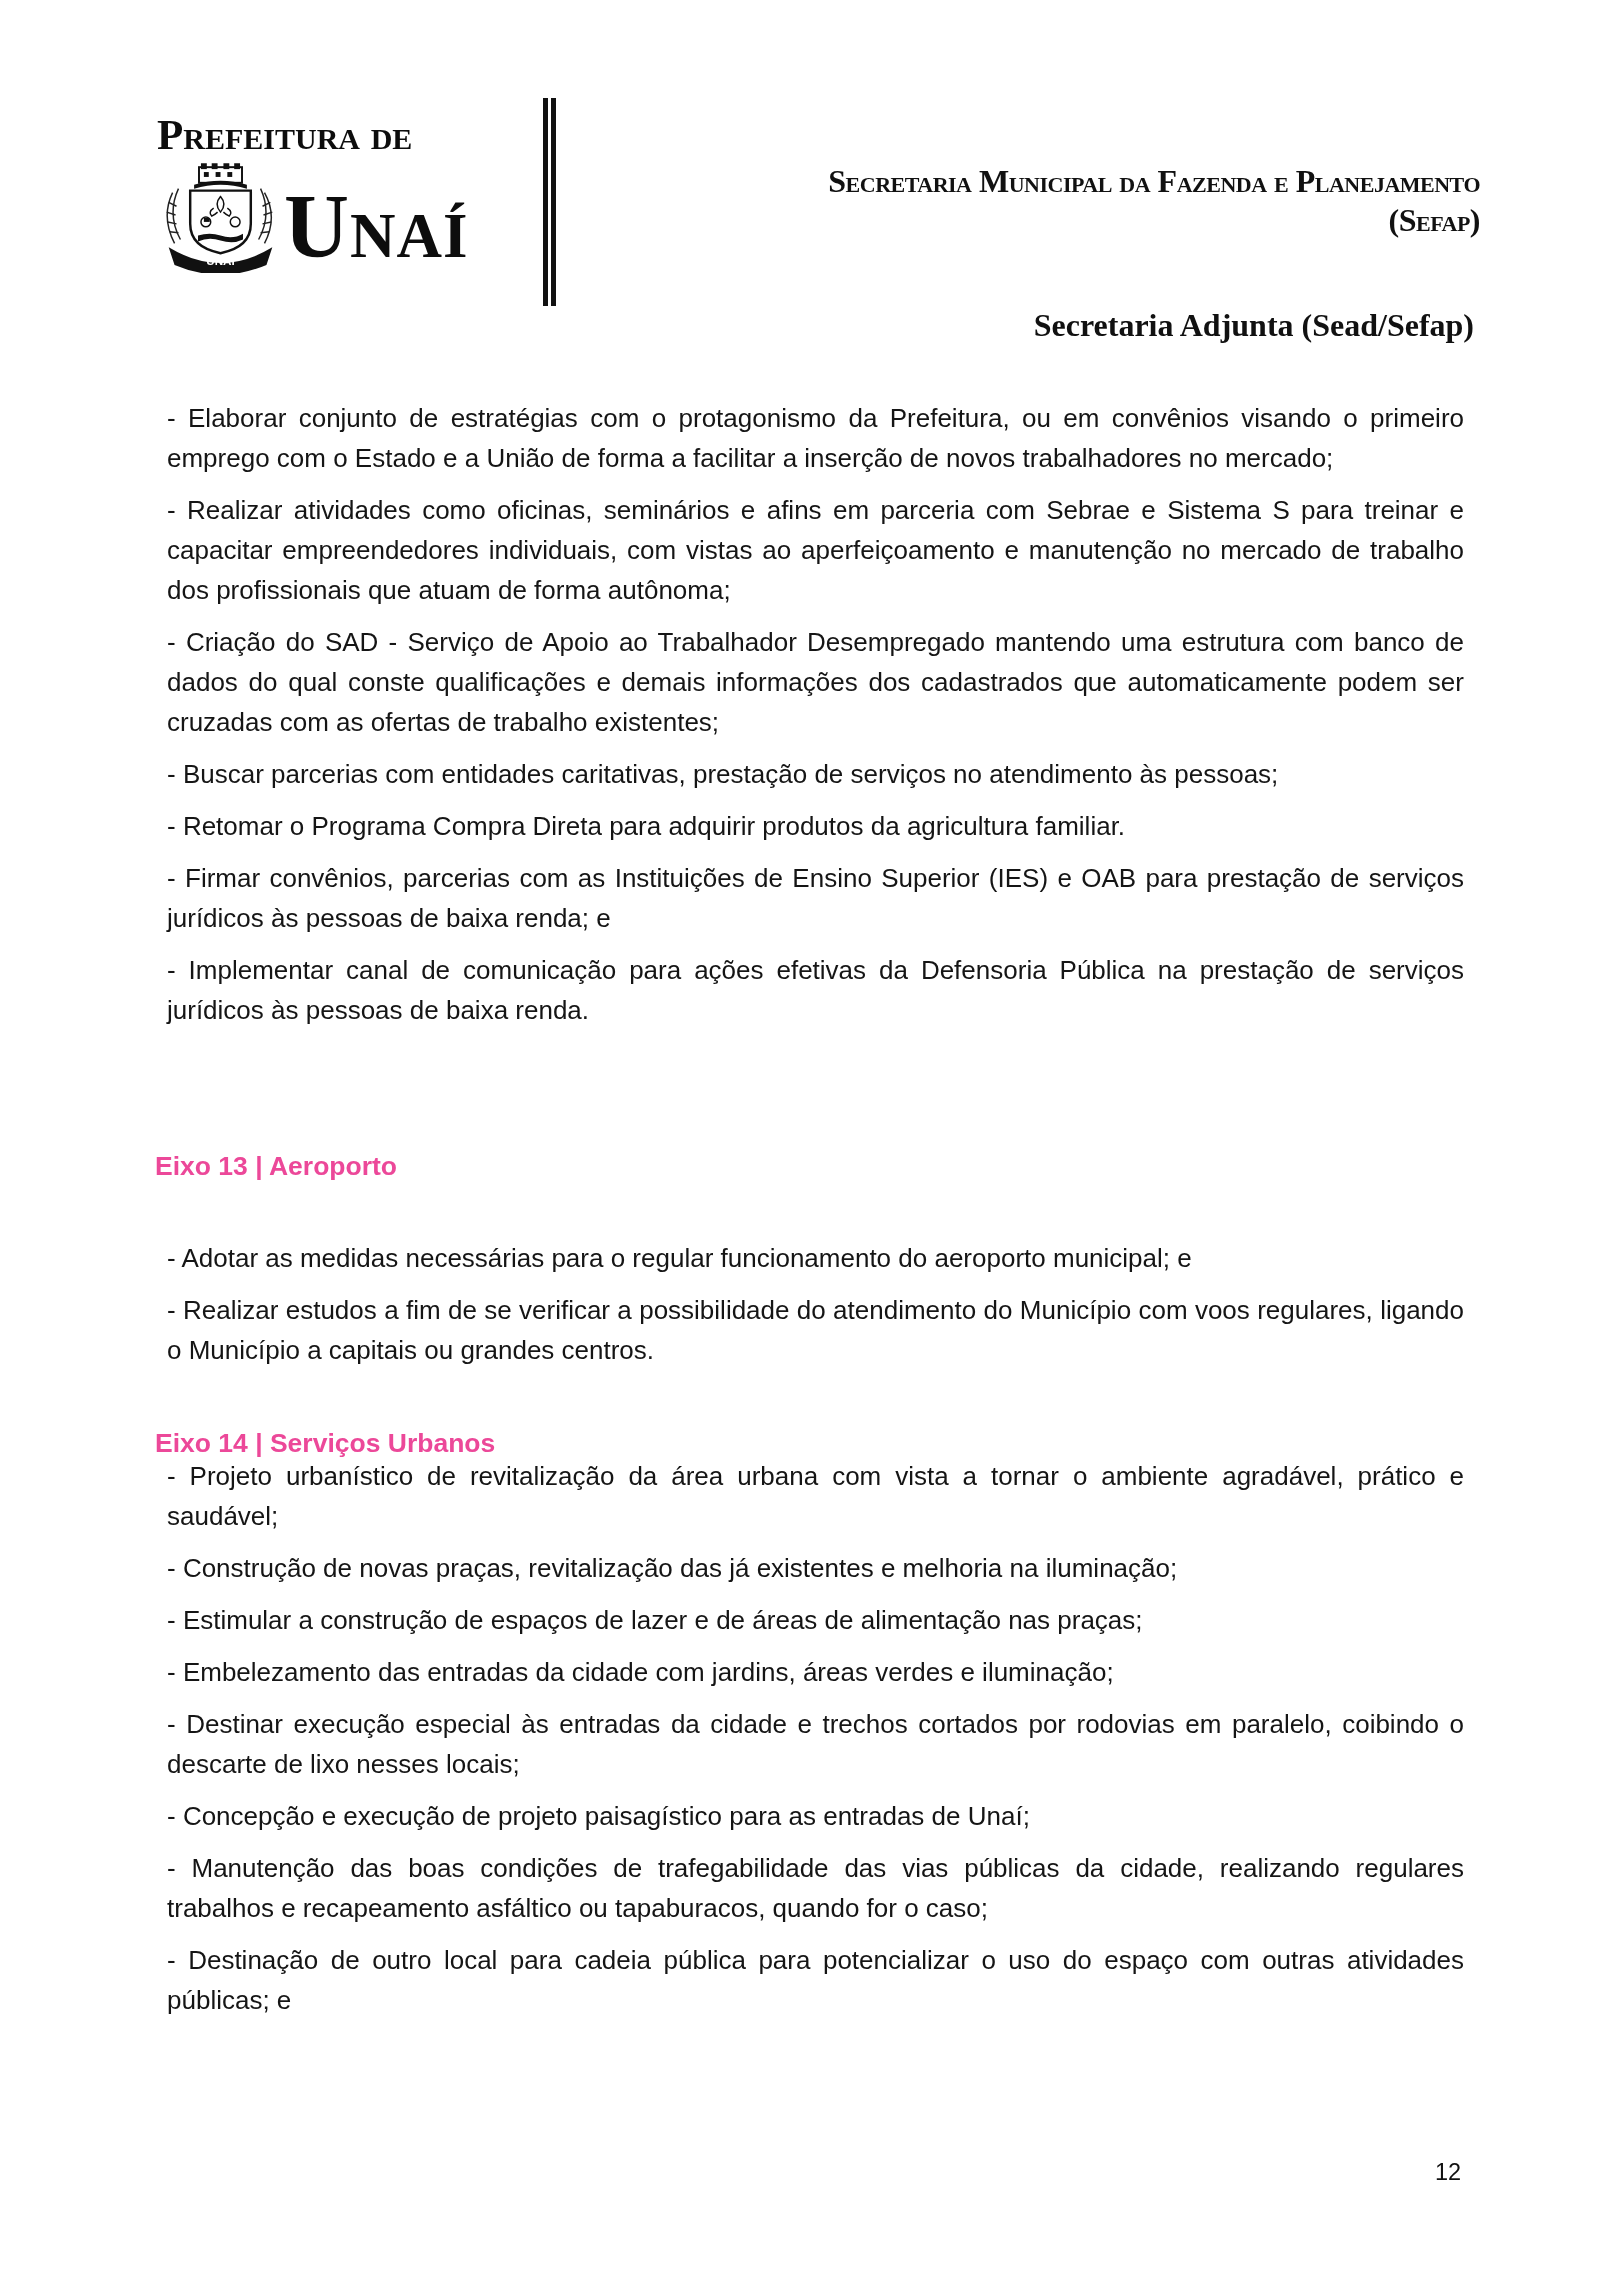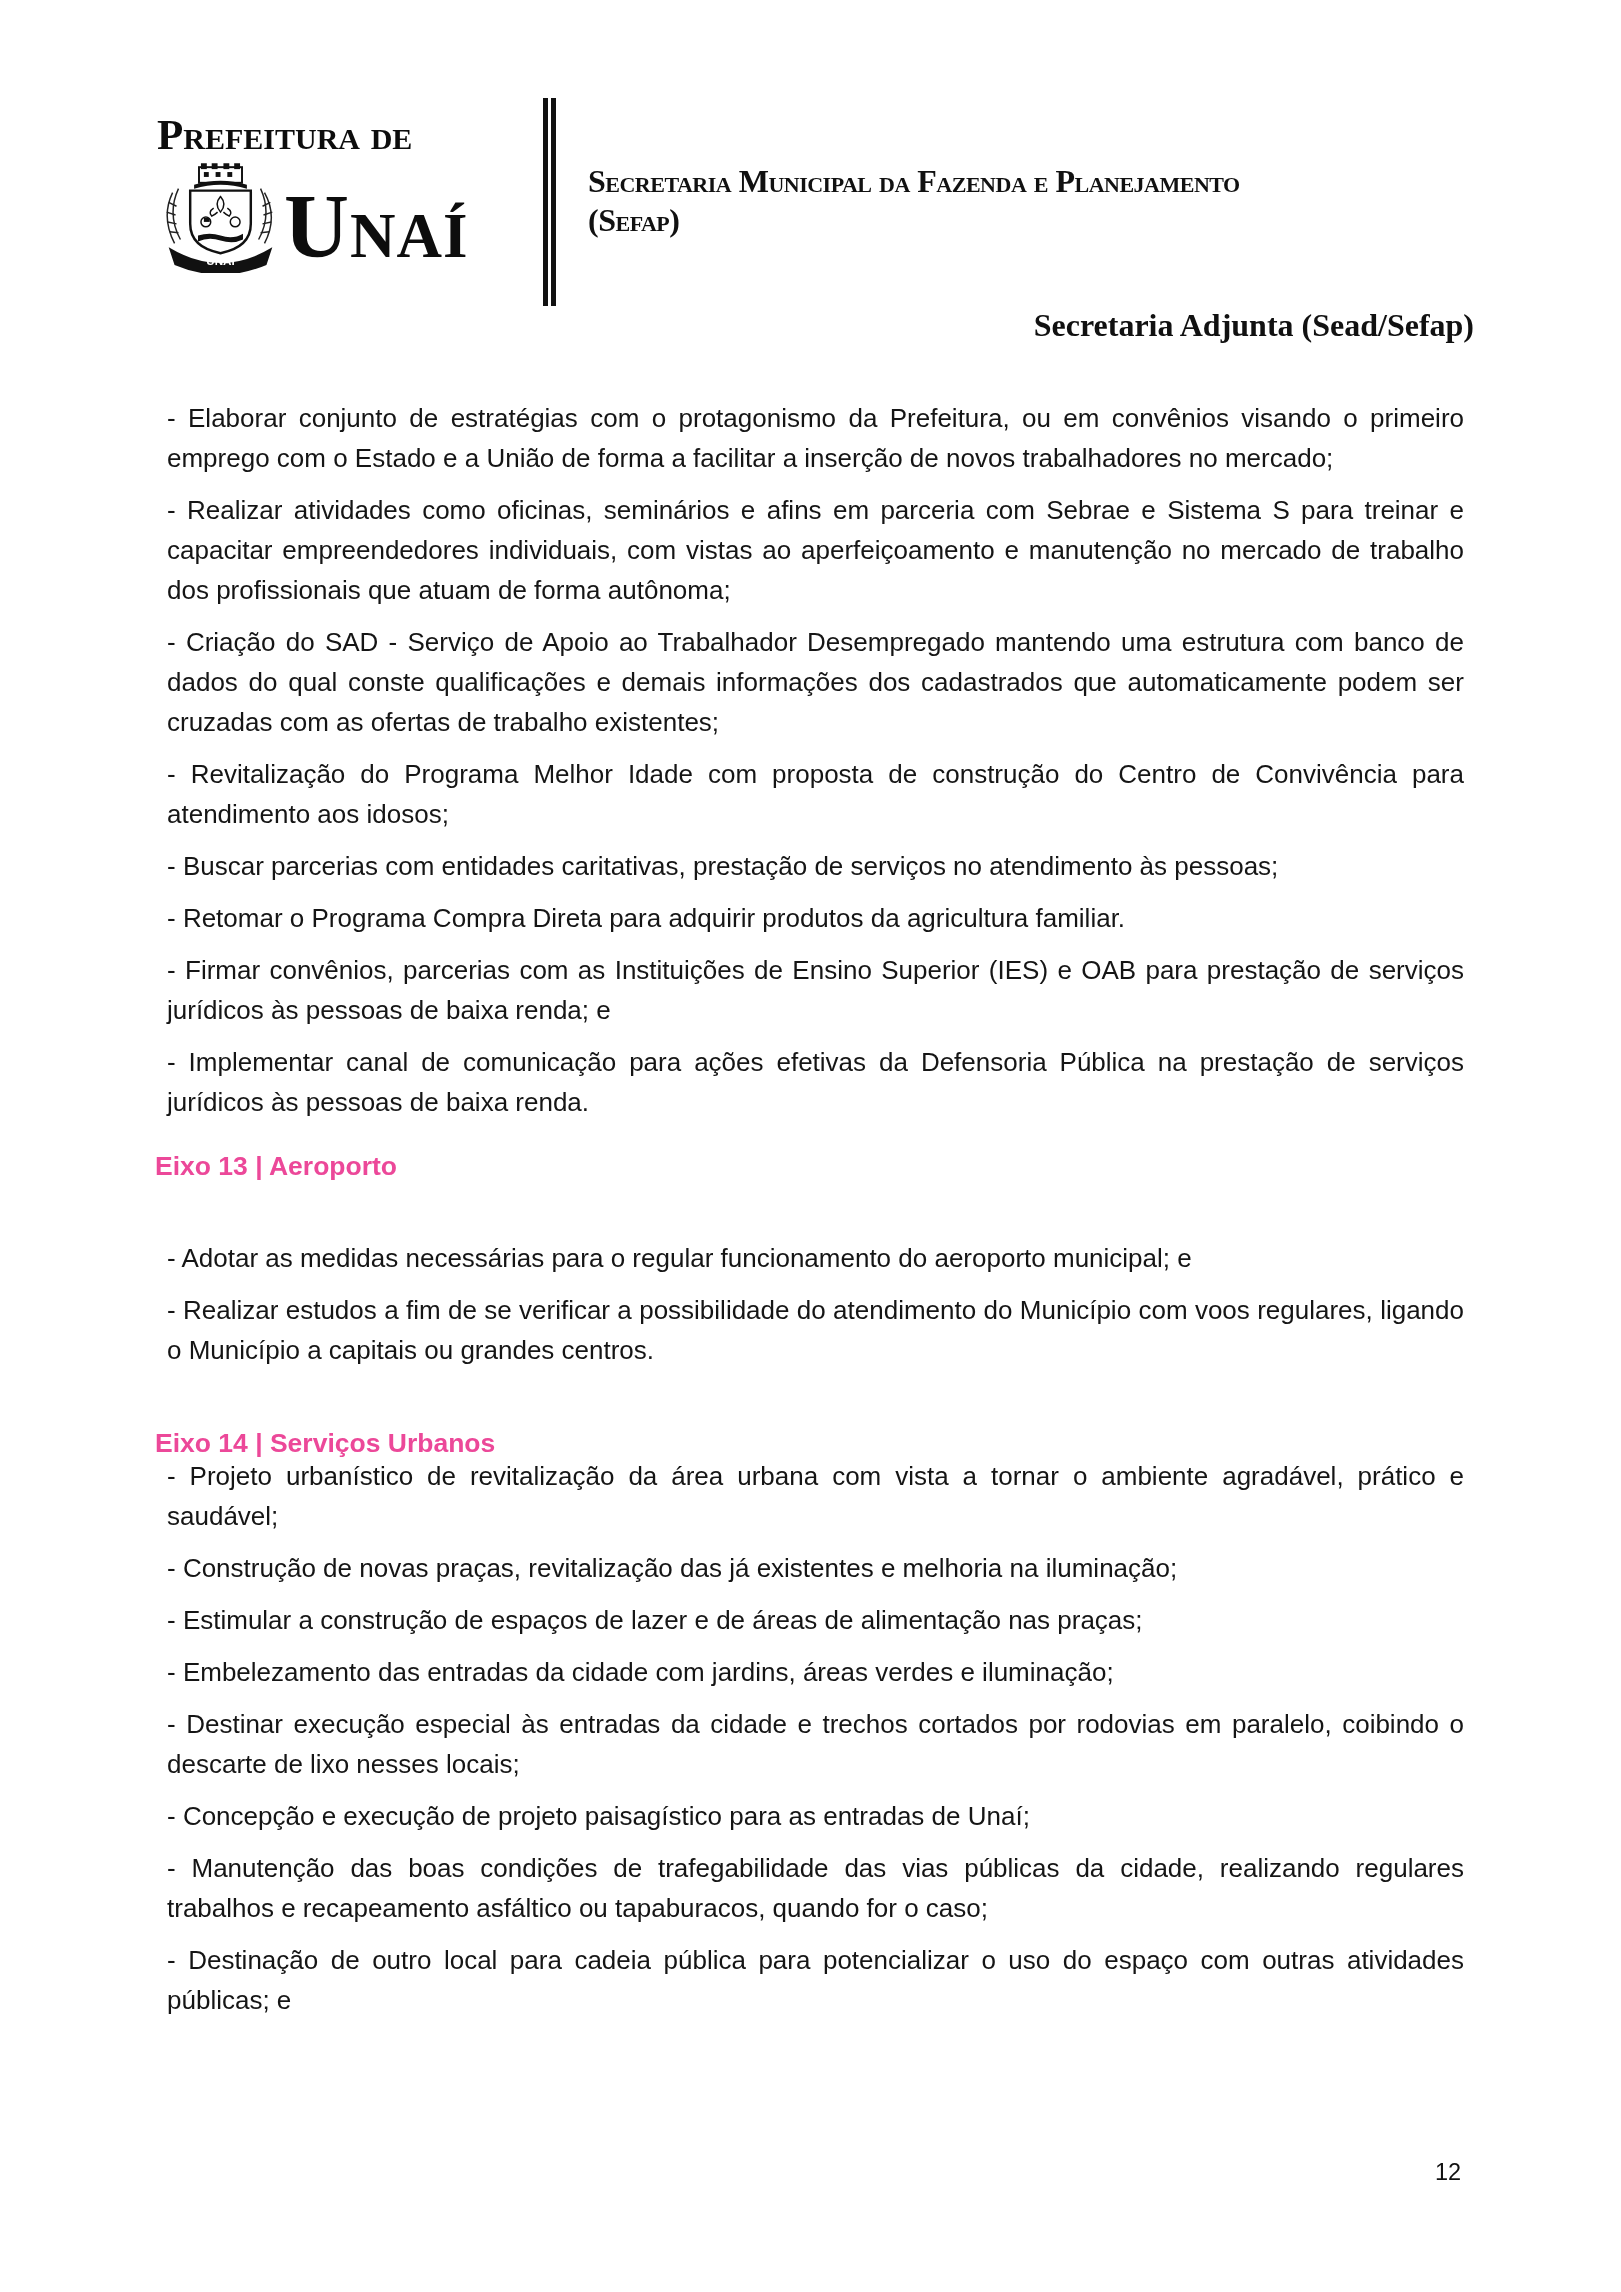--- a/index.html
+++ b/index.html
@@ -20,21 +20,21 @@
     font-size: 90px; line-height: 90px; font-variant: small-caps; color: #0d0d0d; white-space: nowrap;
     letter-spacing: 1px;
   }
   .vline { position: absolute; top: 98px; width: 4.9px; height: 208px; background: #111; }
   .vline.l1 { left: 543px; }
   .vline.l2 { left: 551px; }
 
   .sec-title {
     position: absolute; left: 588px; width: 892px; top: 162px;
     font-family: "Liberation Serif", serif; font-weight: bold;
-    font-size: 32px; line-height: 39px; text-align: left; font-variant: small-caps;
+    font-size: 32px; line-height: 39px; text-align: right; font-variant: small-caps;
     color: #111; letter-spacing: -0.5px;
   }
   .sec-sub {
     position: absolute; right: 147px; top: 306px;
     font-family: "Liberation Serif", serif; font-weight: bold;
     font-size: 32px; line-height: 39px; color: #111; white-space: nowrap; margin-left: 48px;
   }
 
   
   .block {
@@ -97,21 +97,20 @@
   <div class="sec-title">
     <div>Secretaria Municipal da Fazenda e Planejamento</div>
     <div>(Sefap)</div>
   </div>
   <div class="sec-sub">Secretaria Adjunta (Sead/Sefap)</div>
 
   <div class="block" style="top:386px;">
     <p>- Elaborar conjunto de estratégias com o protagonismo da Prefeitura, ou em convênios visando o primeiro emprego com o Estado e a União de forma a facilitar a inserção de novos trabalhadores no mercado;</p>
     <p>- Realizar atividades como oficinas, seminários e afins em parceria com Sebrae e Sistema S para treinar e capacitar empreendedores individuais, com vistas ao aperfeiçoamento e manutenção no mercado de trabalho dos profissionais que atuam de forma autônoma;</p>
     <p>- Criação do SAD - Serviço de Apoio ao Trabalhador Desempregado mantendo uma estrutura com banco de dados do qual conste qualificações e demais informações dos cadastrados que automaticamente podem ser cruzadas com as ofertas de trabalho existentes;</p>
-    <p>- Revitalização do Programa Melhor Idade com proposta de construção do Centro de Convivência para atendimento aos idosos;</p>
     <p>- Buscar parcerias com entidades caritativas, prestação de serviços no atendimento às pessoas;</p>
     <p>- Retomar o Programa Compra Direta para adquirir produtos da agricultura familiar.</p>
     <p>- Firmar convênios, parcerias com as Instituições de Ensino Superior (IES) e OAB para prestação de serviços jurídicos às pessoas de baixa renda; e</p>
     <p>- Implementar canal de comunicação para ações efetivas da Defensoria Pública na prestação de serviços jurídicos às pessoas de baixa renda.</p>
   </div>
 
   <div class="heading" style="top:1149px;">Eixo 13 | Aeroporto</div>
   <div class="block" style="top:1226px;">
     <p>- Adotar as medidas necessárias para o regular funcionamento do aeroporto municipal; e</p>
     <p>- Realizar estudos a fim de se verificar a possibilidade do atendimento do Município com voos regulares, ligando o Município a capitais ou grandes centros.</p>

